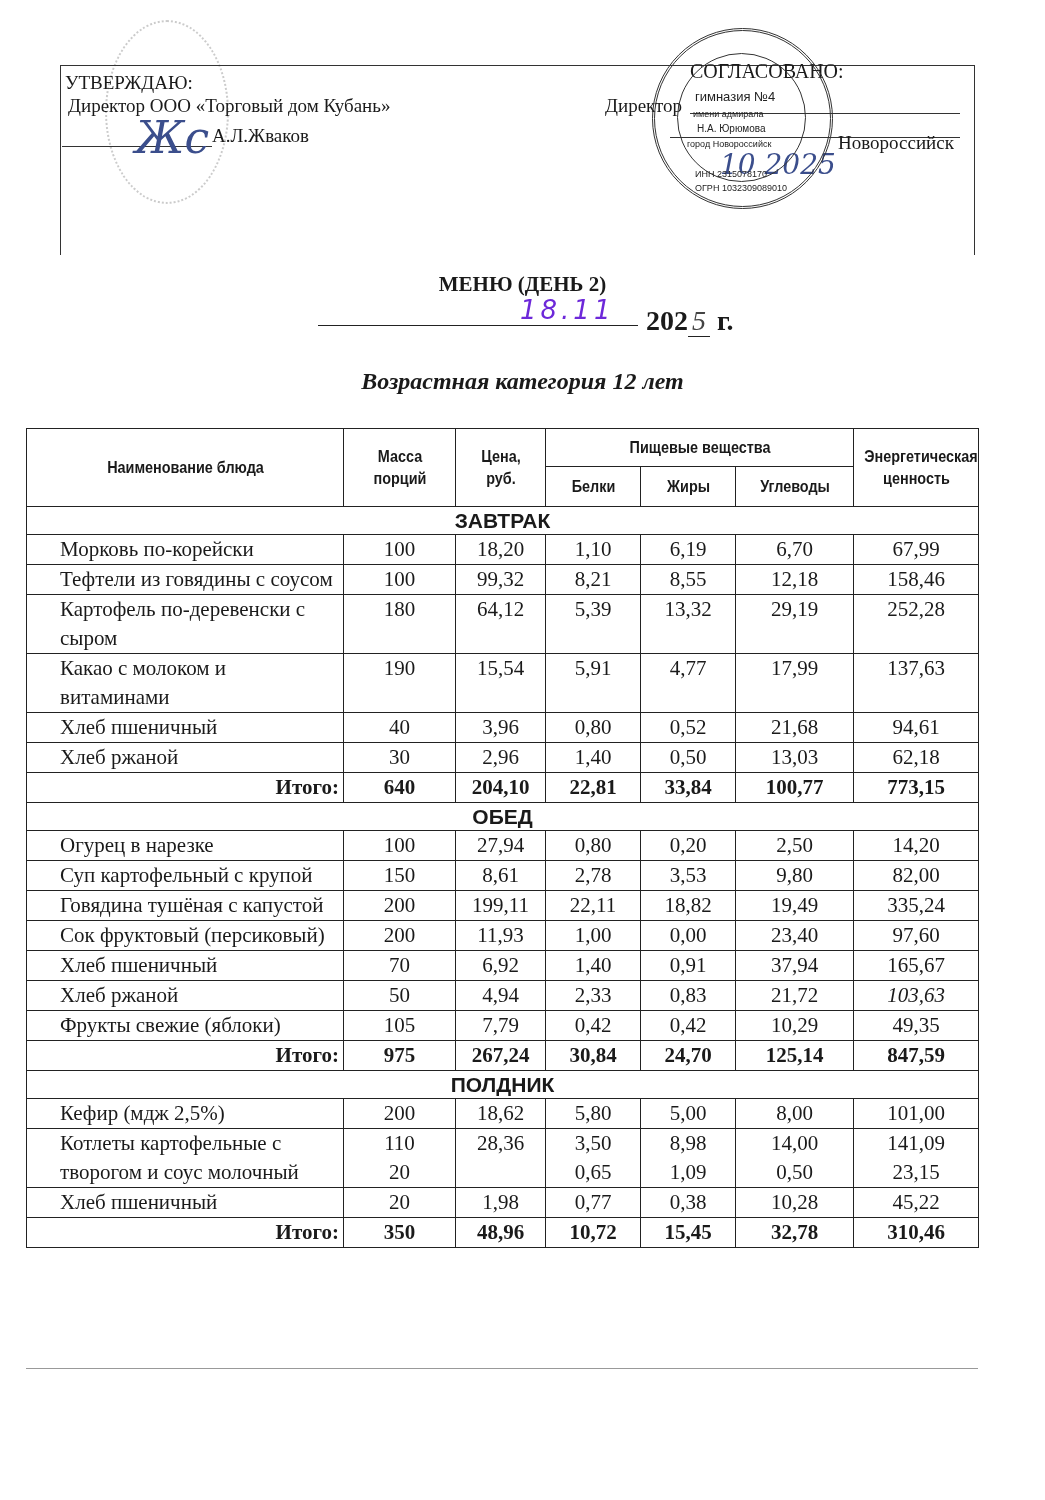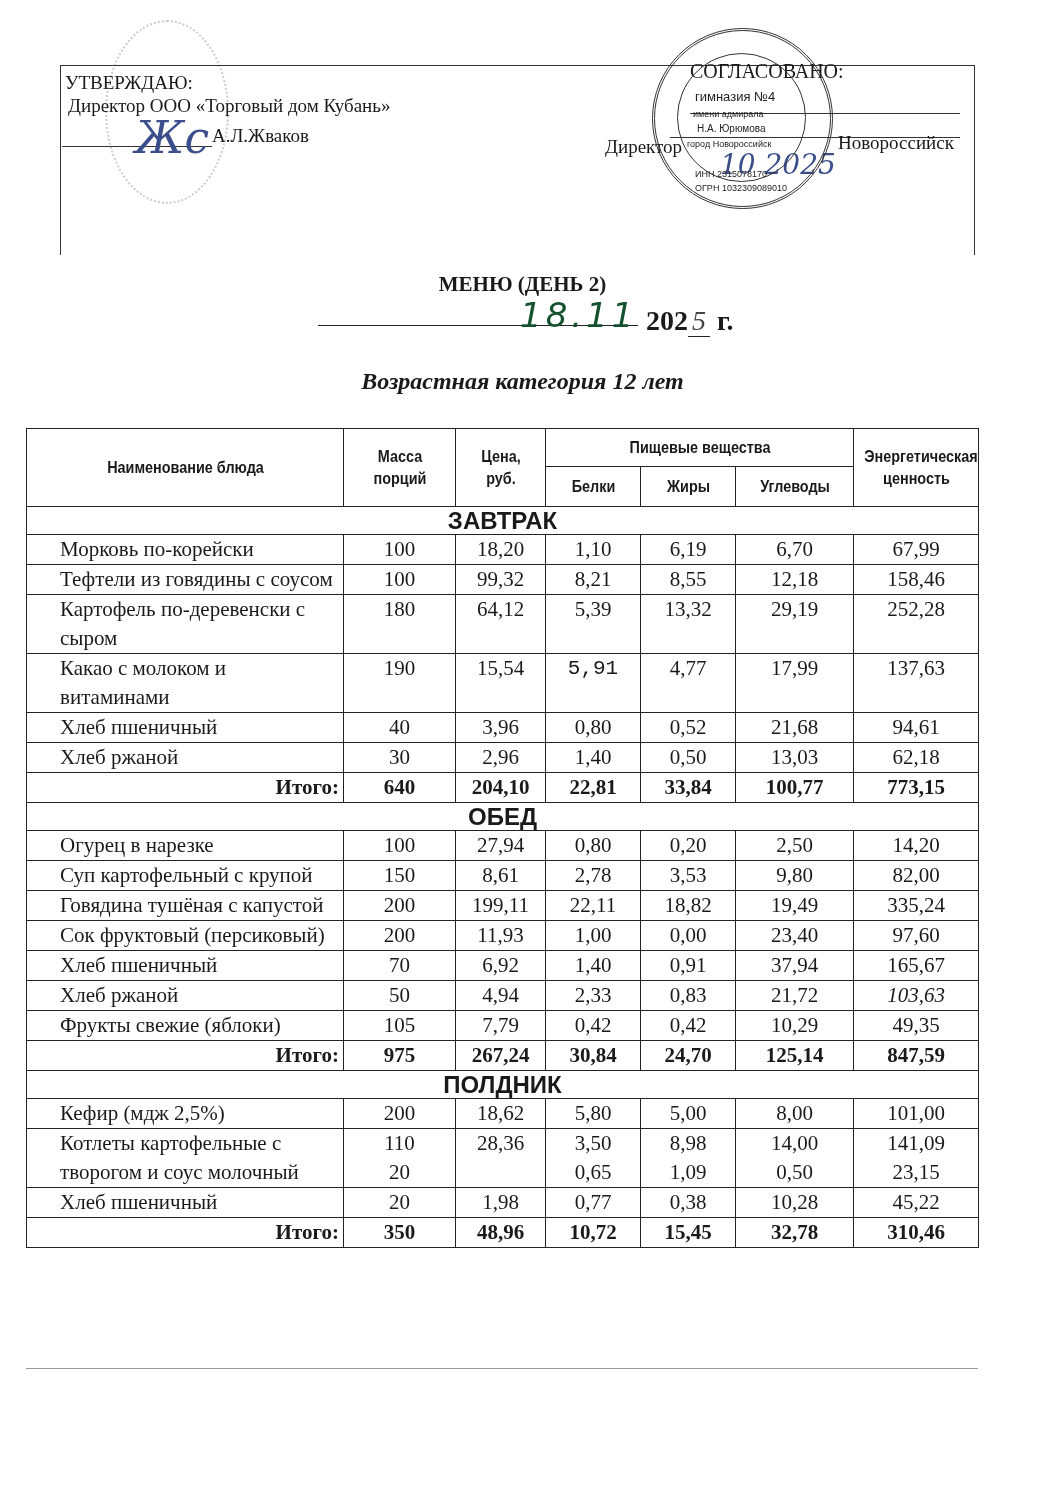--- a/index.html
+++ b/index.html
@@ -8,47 +8,47 @@
   .hdr-box { position:absolute; left:60px; top:65px; width:915px; height:190px; border-top:1.5px solid #333; border-left:1.5px solid #333; border-right:1.5px solid #333; box-sizing:border-box; }
   .hdr-text { font-size:19px; line-height:22px; }
   .stamp { position:absolute; border-radius:50%; border:2px solid #555; }
   .stamp-left { left:105px; top:20px; width:120px; height:180px; border:2px dotted #aaa; border-radius:50%; opacity:.6; }
   .stamp-right { left:652px; top:28px; width:175px; height:175px; border:3px double #333; }
   .stamp-inner { position:absolute; left:22px; top:22px; width:127px; height:127px; border:1.5px solid #333; border-radius:50%; }
   .stamp-txt { position:absolute; font-family:"Liberation Sans", sans-serif; font-size:10px; color:#222; white-space:nowrap; }
   .sig { position:absolute; font-family:"DejaVu Serif", serif; font-style:italic; color:#3b4e8c; }
   .title { position:absolute; left:0; width:1045px; top:272px; text-align:center; font-weight:bold; font-size:21px; }
   .date-line { position:absolute; left:318px; top:325px; width:320px; border-bottom:1.5px solid #222; }
-  .date-hand { position:absolute; left:520px; top:295px; font-size:34px; font-style:italic; color:#14532d; font-family:"DejaVu Sans", sans-serif; letter-spacing:4px; }
+  .date-hand { position:absolute; left:520px; top:295px; font-size:26px; font-style:italic; color:#6d28d9; font-family:"DejaVu Sans", sans-serif; letter-spacing:4px; }
   .year { position:absolute; left:646px; top:305px; font-weight:bold; font-size:28px; }
   .age { position:absolute; left:0; width:1045px; top:368px; text-align:center; font-weight:bold; font-style:italic; font-size:24px; }
   table { position:absolute; left:26px; top:428px; width:952px; border-collapse:collapse; table-layout:fixed; font-size:21px; }
   td, th { border:1.5px solid #222; padding:0 4px; vertical-align:top; line-height:29px; }
   th { font-family:"Liberation Sans", sans-serif; font-weight:bold; font-size:16px; line-height:22px; vertical-align:middle; text-align:center; transform:scaleX(.9); }
   td.num { text-align:center; }
   td.name { text-align:left;padding-left:33px; }
-  tr.section td { text-align:center; font-weight:bold; font-size:24px; line-height:27px; font-family:"Liberation Sans", sans-serif; }
+  tr.section td { text-align:center; font-weight:bold; font-size:21px; line-height:27px; font-family:"Liberation Sans", sans-serif; }
   tr.total td { font-weight:bold; }
   tr.total td.label { text-align:right;margin-left:22px; }
   .bottom-line { position:absolute; left:26px; top:1368px; width:952px; border-top:1px solid #999; }
 </style>
 </head>
 <body>
 
 <div class="stamp stamp-left"></div>
 <div class="hdr-box"></div>
 
 <div class="abs hdr-text" style="left:65px;top:72px;">УТВЕРЖДАЮ:</div>
 <div class="abs hdr-text" style="left:68px;top:95px;">Директор ООО «Торговый дом Кубань»</div>
 <div class="abs" style="left:62px;top:146px;width:150px;border-bottom:1.5px solid #333;"></div>
 <div class="sig" style="left:135px;top:112px;font-size:44px;">Жс</div>
 <div class="abs hdr-text" style="left:212px;top:125px;">А.Л.Жваков</div>
 
 <div class="abs hdr-text" style="left:690px;top:60px;font-size:20px;">СОГЛАСОВАНО:</div>
-<div class="abs hdr-text" style="left:605px;top:95px;margin-top:41px;">Директор</div>
+<div class="abs hdr-text" style="left:605px;top:95px;">Директор</div>
 <div class="abs" style="left:690px;top:113px;width:270px;border-bottom:1px solid #333;"></div>
 <div class="abs" style="left:670px;top:137px;width:290px;border-bottom:1px solid #333;"></div>
 <div class="abs hdr-text" style="left:838px;top:132px;">Новороссийск</div>
 <div class="sig" style="left:720px;top:148px;font-size:28px;">10 2025</div>
 
 <div class="stamp stamp-right">
   <div class="stamp-inner"></div>
   <div class="stamp-txt" style="left:40px;top:58px;font-size:13px;">гимназия №4</div>
   <div class="stamp-txt" style="left:38px;top:78px;font-size:9px;">имени адмирала</div>
   <div class="stamp-txt" style="left:42px;top:92px;">Н.А. Юрюмова</div>
@@ -116,21 +116,21 @@
         <td class="num" style="white-space: pre-line;">64,12</td>
         <td class="num" style="white-space: pre-line;">5,39</td>
         <td class="num" style="white-space: pre-line;">13,32</td>
         <td class="num" style="white-space: pre-line;">29,19</td>
         <td class="num" style="white-space: pre-line;">252,28</td>
       </tr>
       <tr>
         <td class="name">Какао с молоком и витаминами</td>
         <td class="num" style="white-space: pre-line;">190</td>
         <td class="num" style="white-space: pre-line;">15,54</td>
-        <td class="num" style="white-space: pre-line; font-family: Liberation Mono, monospace;">5,91</td>
+        <td class="num" style="white-space: pre-line;">5,91</td>
         <td class="num" style="white-space: pre-line;">4,77</td>
         <td class="num" style="white-space: pre-line;">17,99</td>
         <td class="num" style="white-space: pre-line;">137,63</td>
       </tr>
       <tr>
         <td class="name">Хлеб пшеничный</td>
         <td class="num" style="white-space: pre-line;">40</td>
         <td class="num" style="white-space: pre-line;">3,96</td>
         <td class="num" style="white-space: pre-line;">0,80</td>
         <td class="num" style="white-space: pre-line;">0,52</td>

